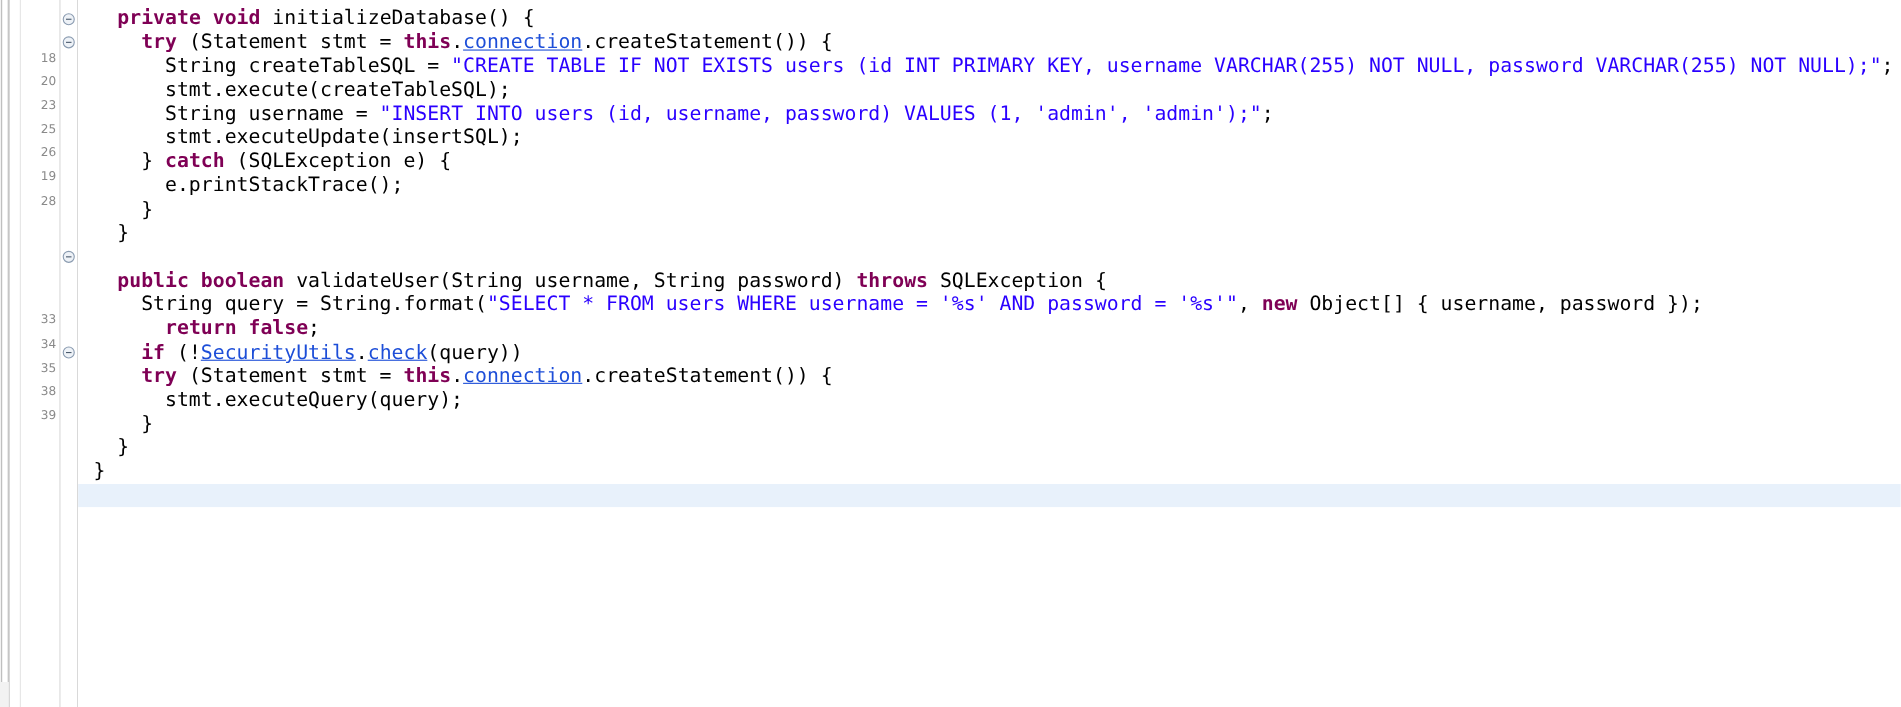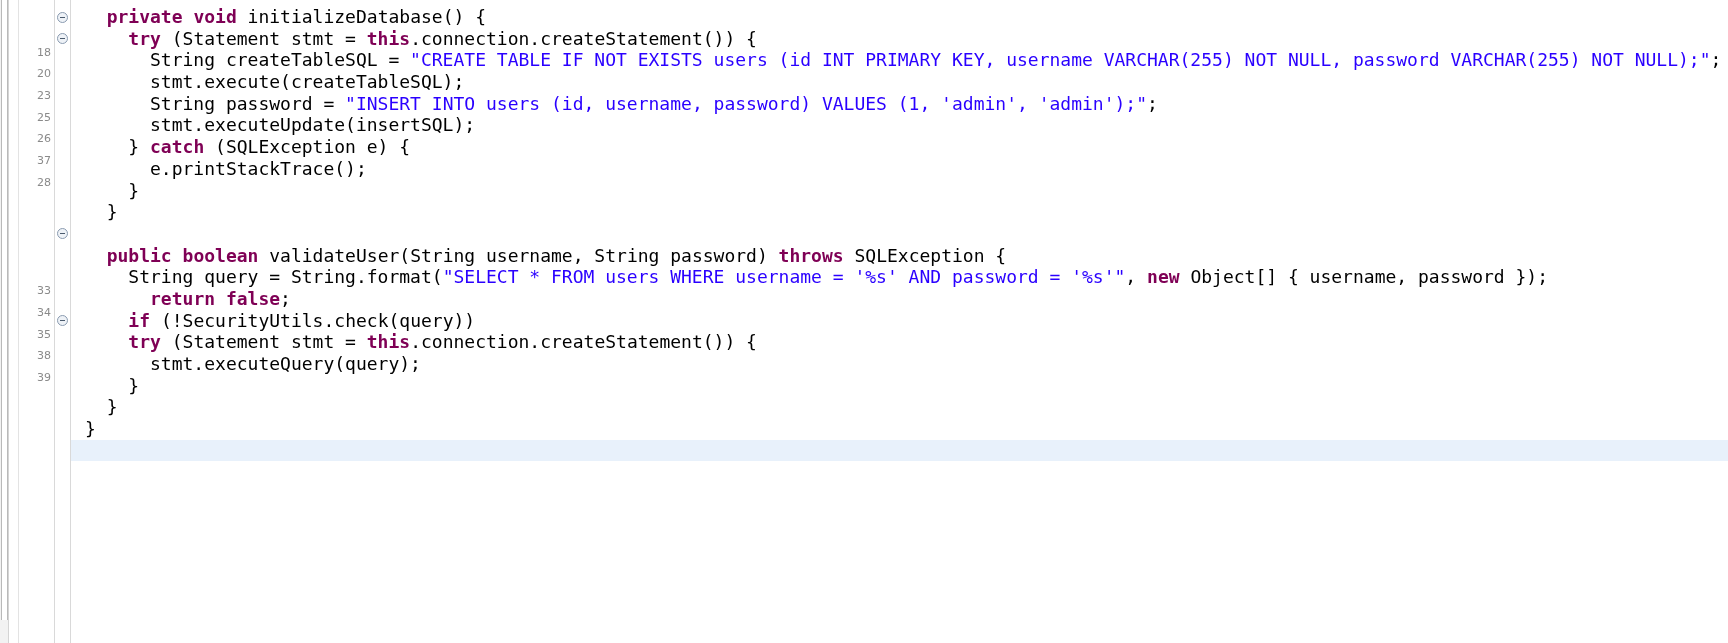--- a/index.html
+++ b/index.html
@@ -132,42 +132,42 @@
     padding-left: 0;
   }
   .code-line.highlight .ln-inner {
     padding-left: 14px;
     display: block;
   }
 
   
   .kw   { color: #7f0055; font-weight: bold; }
   .str  { color: #2a00ff; }
-  .stc  { color: #000000; }
+  .stc  { text-decoration: underline; color: #1d4ed8; }
   .plain{ color: #000000; }
 </style>
 </head>
 <body>
 
 <div id="editor-root">
 
   <div class="overview-ruler">
     <div class="overview-thumb"></div>
   </div>
 
   <div class="annotation-strip"></div>
 
   <div class="gutter" id="gutter">
       <div class="gutter-row"></div>
       <div class="gutter-row">18</div>
       <div class="gutter-row">20</div>
       <div class="gutter-row">23</div>
       <div class="gutter-row">25</div>
       <div class="gutter-row">26</div>
-      <div class="gutter-row">37</div>
+      <div class="gutter-row">19</div>
       <div class="gutter-row">28</div>
       <div class="gutter-row"></div>
       <div class="gutter-row"></div>
       <div class="gutter-row"></div>
       <div class="gutter-row"></div>
       <div class="gutter-row">33</div>
       <div class="gutter-row">34</div>
       <div class="gutter-row">35</div>
       <div class="gutter-row">38</div>
       <div class="gutter-row">39</div>
@@ -207,21 +207,21 @@
       <div class="fold-row"></div>
       <div class="fold-row"></div>
       <div class="fold-row"></div>
     </div>
 
   <div class="code-area" id="code-area">
       <div class="code-line"><span class="plain">  </span><span class="kw">private</span><span class="plain"> </span><span class="kw">void</span><span class="plain"> initializeDatabase() {</span></div>
       <div class="code-line"><span class="plain">    </span><span class="kw">try</span><span class="plain"> (Statement stmt = </span><span class="kw">this</span><span class="plain">.</span><span class="stc">connection</span><span class="plain">.createStatement()) {</span></div>
       <div class="code-line"><span class="plain">      String createTableSQL = </span><span class="str">"CREATE TABLE IF NOT EXISTS users (id INT PRIMARY KEY, username VARCHAR(255) NOT NULL, password VARCHAR(255) NOT NULL);"</span><span class="plain">;</span></div>
       <div class="code-line"><span class="plain">      stmt.execute(createTableSQL);</span></div>
-      <div class="code-line"><span class="plain">      String password = </span><span class="str">"INSERT INTO users (id, username, password) VALUES (1, 'admin', 'admin');"</span><span class="plain">;</span></div>
+      <div class="code-line"><span class="plain">      String username = </span><span class="str">"INSERT INTO users (id, username, password) VALUES (1, 'admin', 'admin');"</span><span class="plain">;</span></div>
       <div class="code-line"><span class="plain">      stmt.executeUpdate(insertSQL);</span></div>
       <div class="code-line"><span class="plain">    } </span><span class="kw">catch</span><span class="plain"> (SQLException e) {</span></div>
       <div class="code-line"><span class="plain">      e.printStackTrace();</span></div>
       <div class="code-line"><span class="plain">    }</span></div>
       <div class="code-line"><span class="plain">  }</span></div>
       <div class="code-line"><span class="plain"></span></div>
       <div class="code-line"><span class="plain">  </span><span class="kw">public</span><span class="plain"> </span><span class="kw">boolean</span><span class="plain"> validateUser(String username, String password) </span><span class="kw">throws</span><span class="plain"> SQLException {</span></div>
       <div class="code-line"><span class="plain">    String query = String.format(</span><span class="str">"SELECT * FROM users WHERE username = '%s' AND password = '%s'"</span><span class="plain">, </span><span class="kw">new</span><span class="plain"> Object[] { username, password });</span></div>
       <div class="code-line"><span class="plain">      </span><span class="kw">return</span><span class="plain"> </span><span class="kw">false</span><span class="plain">;</span></div>
       <div class="code-line"><span class="plain">    </span><span class="kw">if</span><span class="plain"> (!</span><span class="stc">SecurityUtils</span><span class="plain">.</span><span class="stc">check</span><span class="plain">(query))</span></div>

